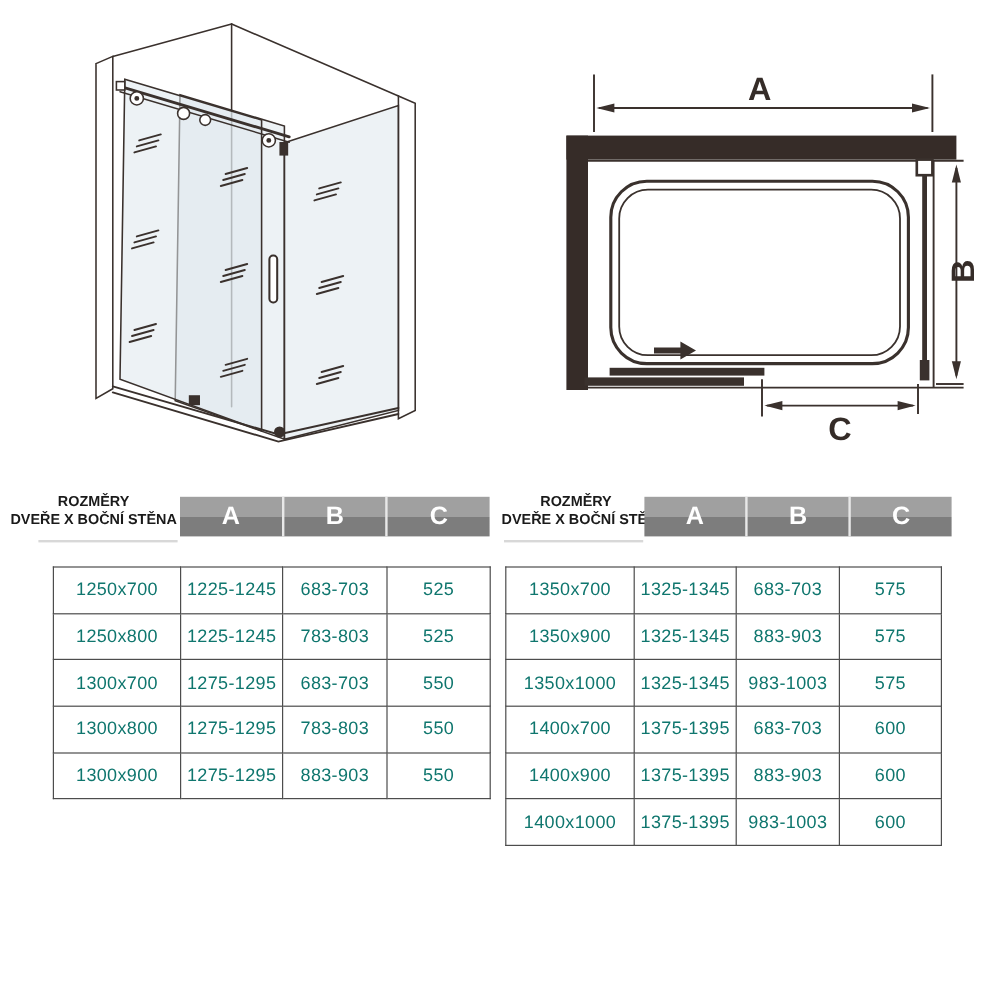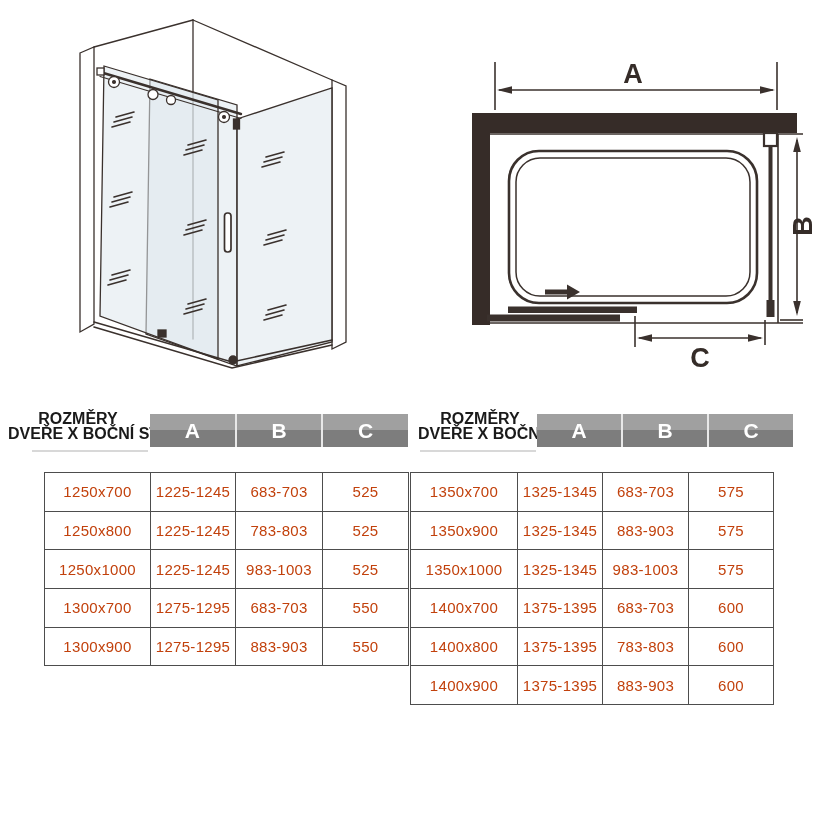--- a/index.html
+++ b/index.html
@@ -4,36 +4,36 @@
 <style>
   html,body{margin:0;padding:0;background:#ffffff;}
   #canvas{
     position:relative;width:830px;height:832px;background:#ffffff;overflow:hidden;
     font-family:"Liberation Sans", sans-serif;
   }
   svg{position:absolute;top:0;left:0;}
   .dim-label{font-family:"Liberation Sans",sans-serif;font-weight:bold;fill:#352c28;font-size:27px;}
   .tbl-label{
     position:absolute;text-align:center;font-weight:bold;color:#1a1a1a;
-    font-size:16px;line-height:15px;white-space:nowrap;
+    font-size:12px;line-height:15px;white-space:nowrap;
   }
   .tbl-label-underline{position:absolute;height:2px;background:#d8d8d8;}
   .hdr{
     position:absolute;height:33px;display:flex;
     background:linear-gradient(to bottom,#a0a0a0 0%,#a0a0a0 50%,#7d7d7d 50%,#7d7d7d 100%);
   }
   .hdr-cell{
     flex:1;display:flex;align-items:center;justify-content:center;
     color:#ffffff;font-weight:bold;font-size:21px;
     border-left:2px solid #e8e8e8;
   }
   .hdr-cell:first-child{border-left:none;}
   table.spec{
     position:absolute;border-collapse:collapse;table-layout:fixed;
-    font-size:15px;color:#c2410c;
+    font-size:15px;color:#0f766e;
   }
   table.spec td{
     border:1.5px solid #4d4d4d;text-align:center;vertical-align:middle;
     height:37.7px;padding:0;letter-spacing:0.3px;
   }
 </style>
 </head>
 <body>
 
 <div id="canvas">
@@ -192,29 +192,29 @@
           <td>683-703</td>
           <td>525</td>
         </tr>
         <tr>
           <td>1250x800</td>
           <td>1225-1245</td>
           <td>783-803</td>
           <td>525</td>
         </tr>
         <tr>
-          <td>1250x1000</td>
-          <td>1225-1245</td>
-          <td>983-1003</td>
-          <td>525</td>
-        </tr>
-        <tr>
           <td>1300x700</td>
           <td>1275-1295</td>
           <td>683-703</td>
+          <td>550</td>
+        </tr>
+        <tr>
+          <td>1300x800</td>
+          <td>1275-1295</td>
+          <td>783-803</td>
           <td>550</td>
         </tr>
         <tr>
           <td>1300x900</td>
           <td>1275-1295</td>
           <td>883-903</td>
           <td>550</td>
         </tr>
       </tbody>
   </table>
@@ -224,21 +224,21 @@
     <div>DVEŘE X BOČNÍ STĚNA</div>
   </div>
   <div class="tbl-label-underline" style="left:420px;top:450px;width:116px"></div>
 
   <div class="hdr" style="left:537px;top:414px;width:256px">
     <div class="hdr-cell">A</div>
     <div class="hdr-cell">B</div>
     <div class="hdr-cell">C</div>
   </div>
 
-  <table class="spec" style="left:410px;top:472px;width:363px">
+  <table class="spec" style="left:421px;top:472px;width:363px">
     <colgroup>
         <col style="width:107px">
         <col style="width:85px">
         <col style="width:86px">
         <col style="width:85px">
       </colgroup>
     <tbody>
         <tr>
           <td>1350x700</td>
           <td>1325-1345</td>
@@ -257,27 +257,27 @@
           <td>983-1003</td>
           <td>575</td>
         </tr>
         <tr>
           <td>1400x700</td>
           <td>1375-1395</td>
           <td>683-703</td>
           <td>600</td>
         </tr>
         <tr>
-          <td>1400x800</td>
-          <td>1375-1395</td>
-          <td>783-803</td>
-          <td>600</td>
-        </tr>
-        <tr>
           <td>1400x900</td>
           <td>1375-1395</td>
           <td>883-903</td>
           <td>600</td>
         </tr>
+        <tr>
+          <td>1400x1000</td>
+          <td>1375-1395</td>
+          <td>983-1003</td>
+          <td>600</td>
+        </tr>
       </tbody>
   </table>
 
 </div>
 
 </body></html>

